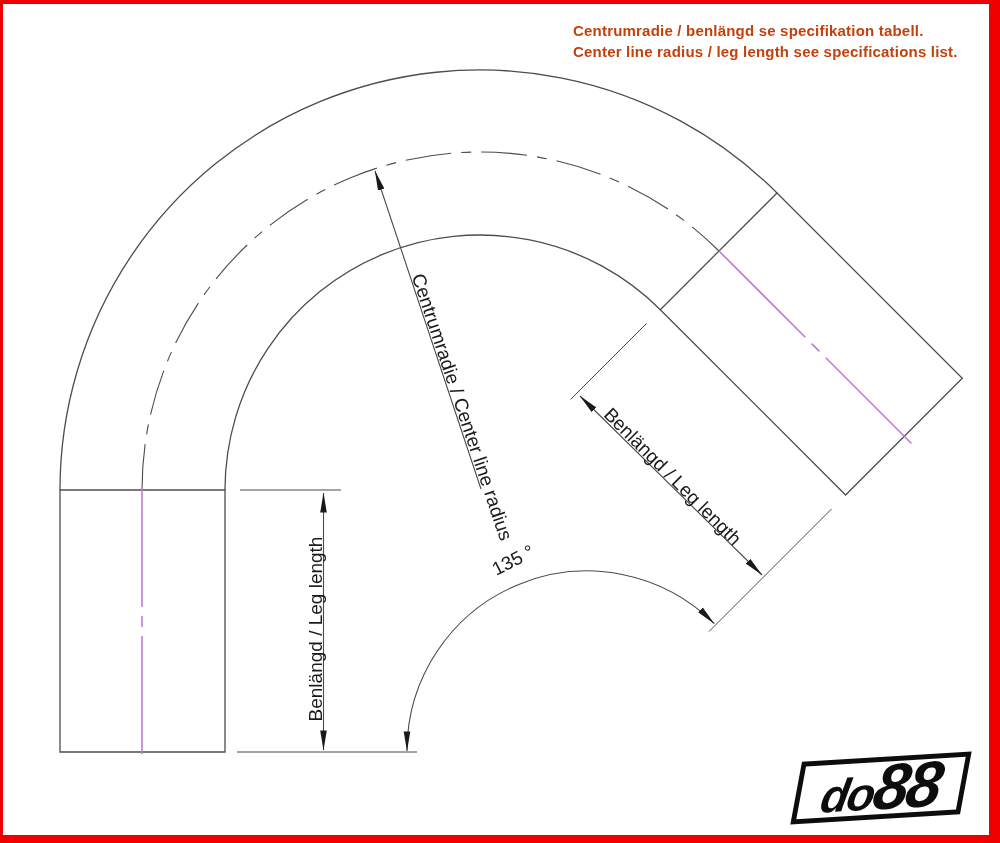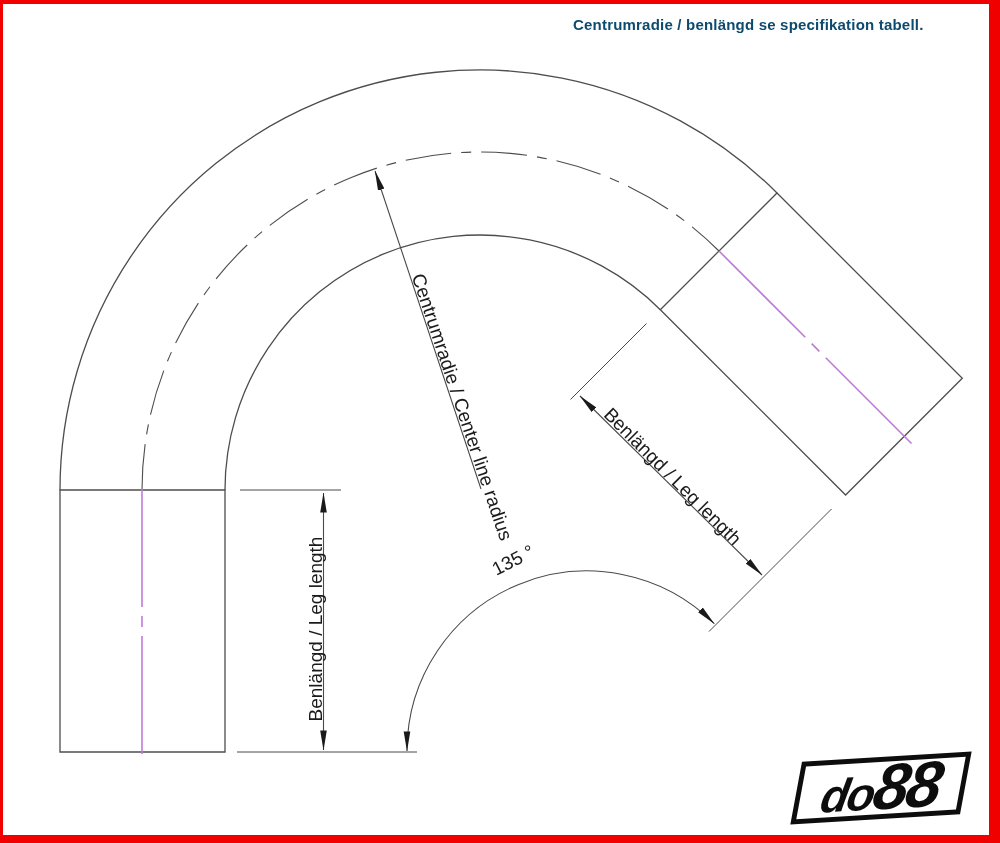--- a/index.html
+++ b/index.html
@@ -4,22 +4,22 @@
 <style>
   html,body{margin:0;padding:0;background:#fff;}
   .page{
     position:relative;width:1000px;height:843px;box-sizing:border-box;
     background:#fff;overflow:hidden;
     font-family:"Liberation Sans",sans-serif;
   }
   .page svg{position:absolute;left:0;top:0;}
   .dim-text{fill:#1a1a1a;font-family:"Liberation Sans",sans-serif;font-size:19px;}
   .note{
-    position:absolute;left:573px;top:14px;
-    color:#0c4a6e;font-weight:bold;font-size:15px;line-height:21px;
+    position:absolute;left:573px;top:20px;
+    color:#c2410c;font-weight:bold;font-size:15px;line-height:21px;
     white-space:nowrap;letter-spacing:0.2px;
   }
   .logo{
     position:absolute;left:796px;top:757px;width:170px;height:62px;
     box-sizing:border-box;border:5px solid #0d0d0d;background:#fff;
     transform:rotate(-3.5deg) skewX(-14deg);transform-origin:center;
     display:flex;align-items:flex-end;justify-content:center;
     padding-bottom:1px;
   }
   .logo .do{
@@ -76,20 +76,21 @@
     <g fill="#f10000">
       <rect x="0" y="0" width="1000" height="4"></rect>
       <rect x="0" y="0" width="3" height="843"></rect>
       <rect x="989" y="0" width="11" height="843"></rect>
       <rect x="0" y="835" width="1000" height="8"></rect>
     </g>
   </svg>
 
   <div class="note">
     <div>Centrumradie / benlängd se specifikation tabell.</div>
+    <div>Center line radius / leg length see specifications list.</div>
   </div>
 
   <div class="logo">
     <span class="do">do</span>
       <span class="n88">88</span>
   </div>
 
 </div>
 
 </body></html>

